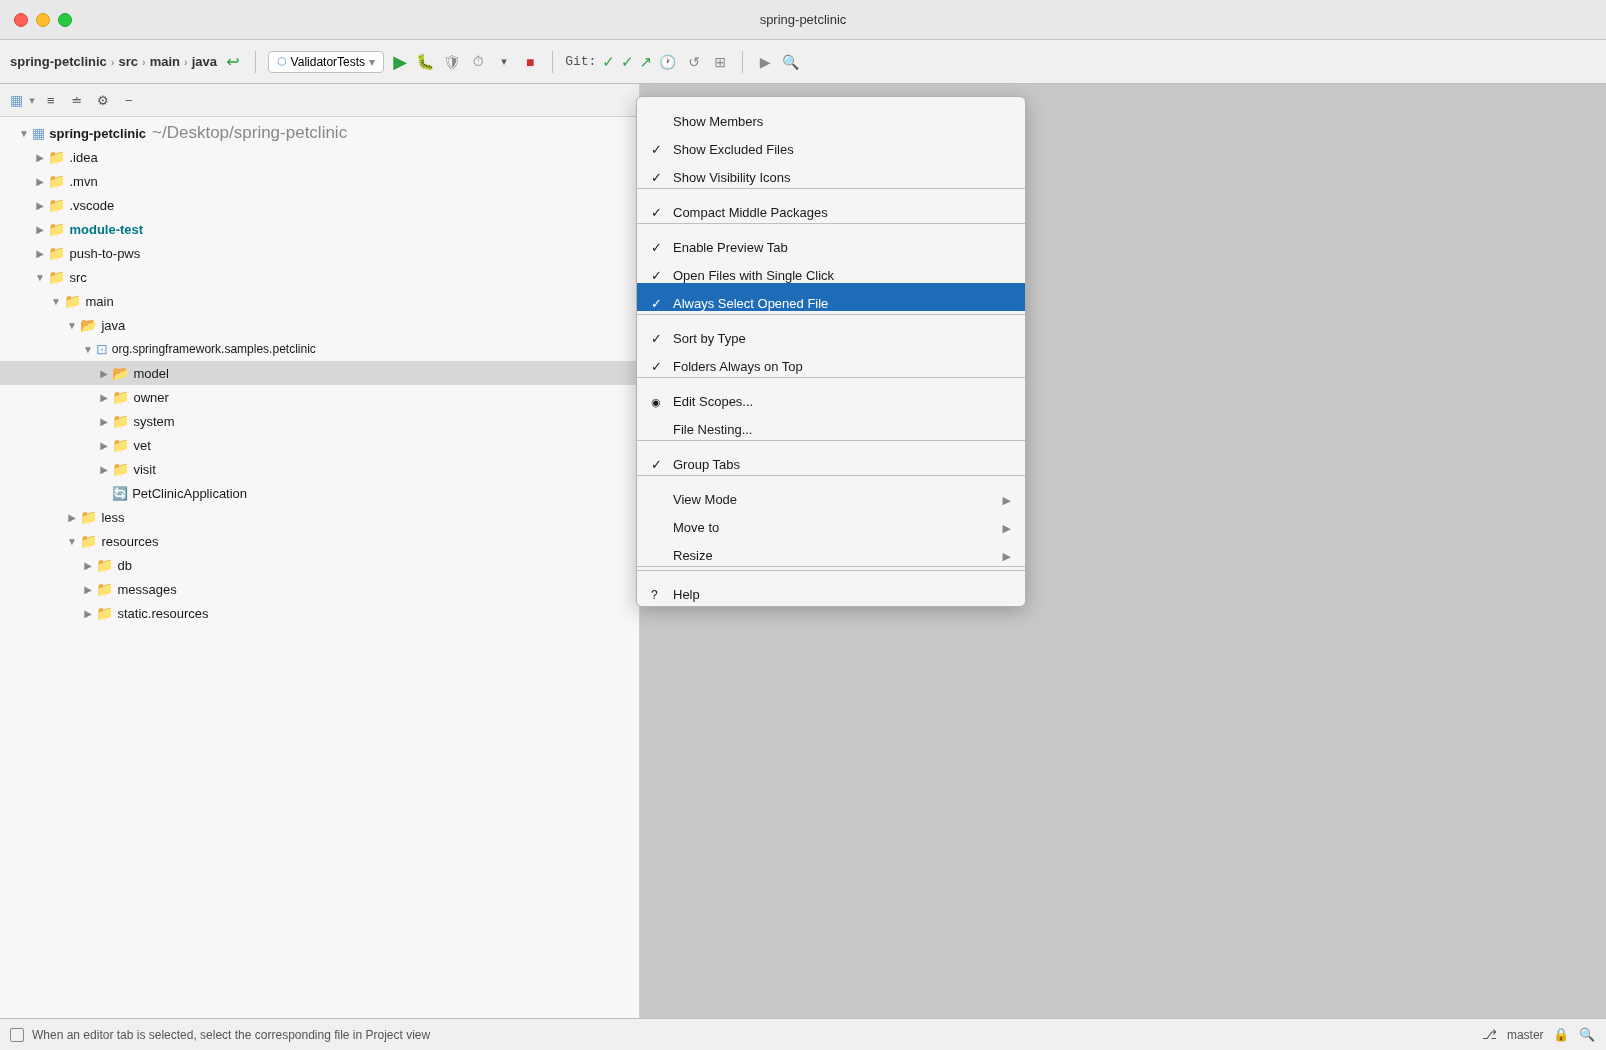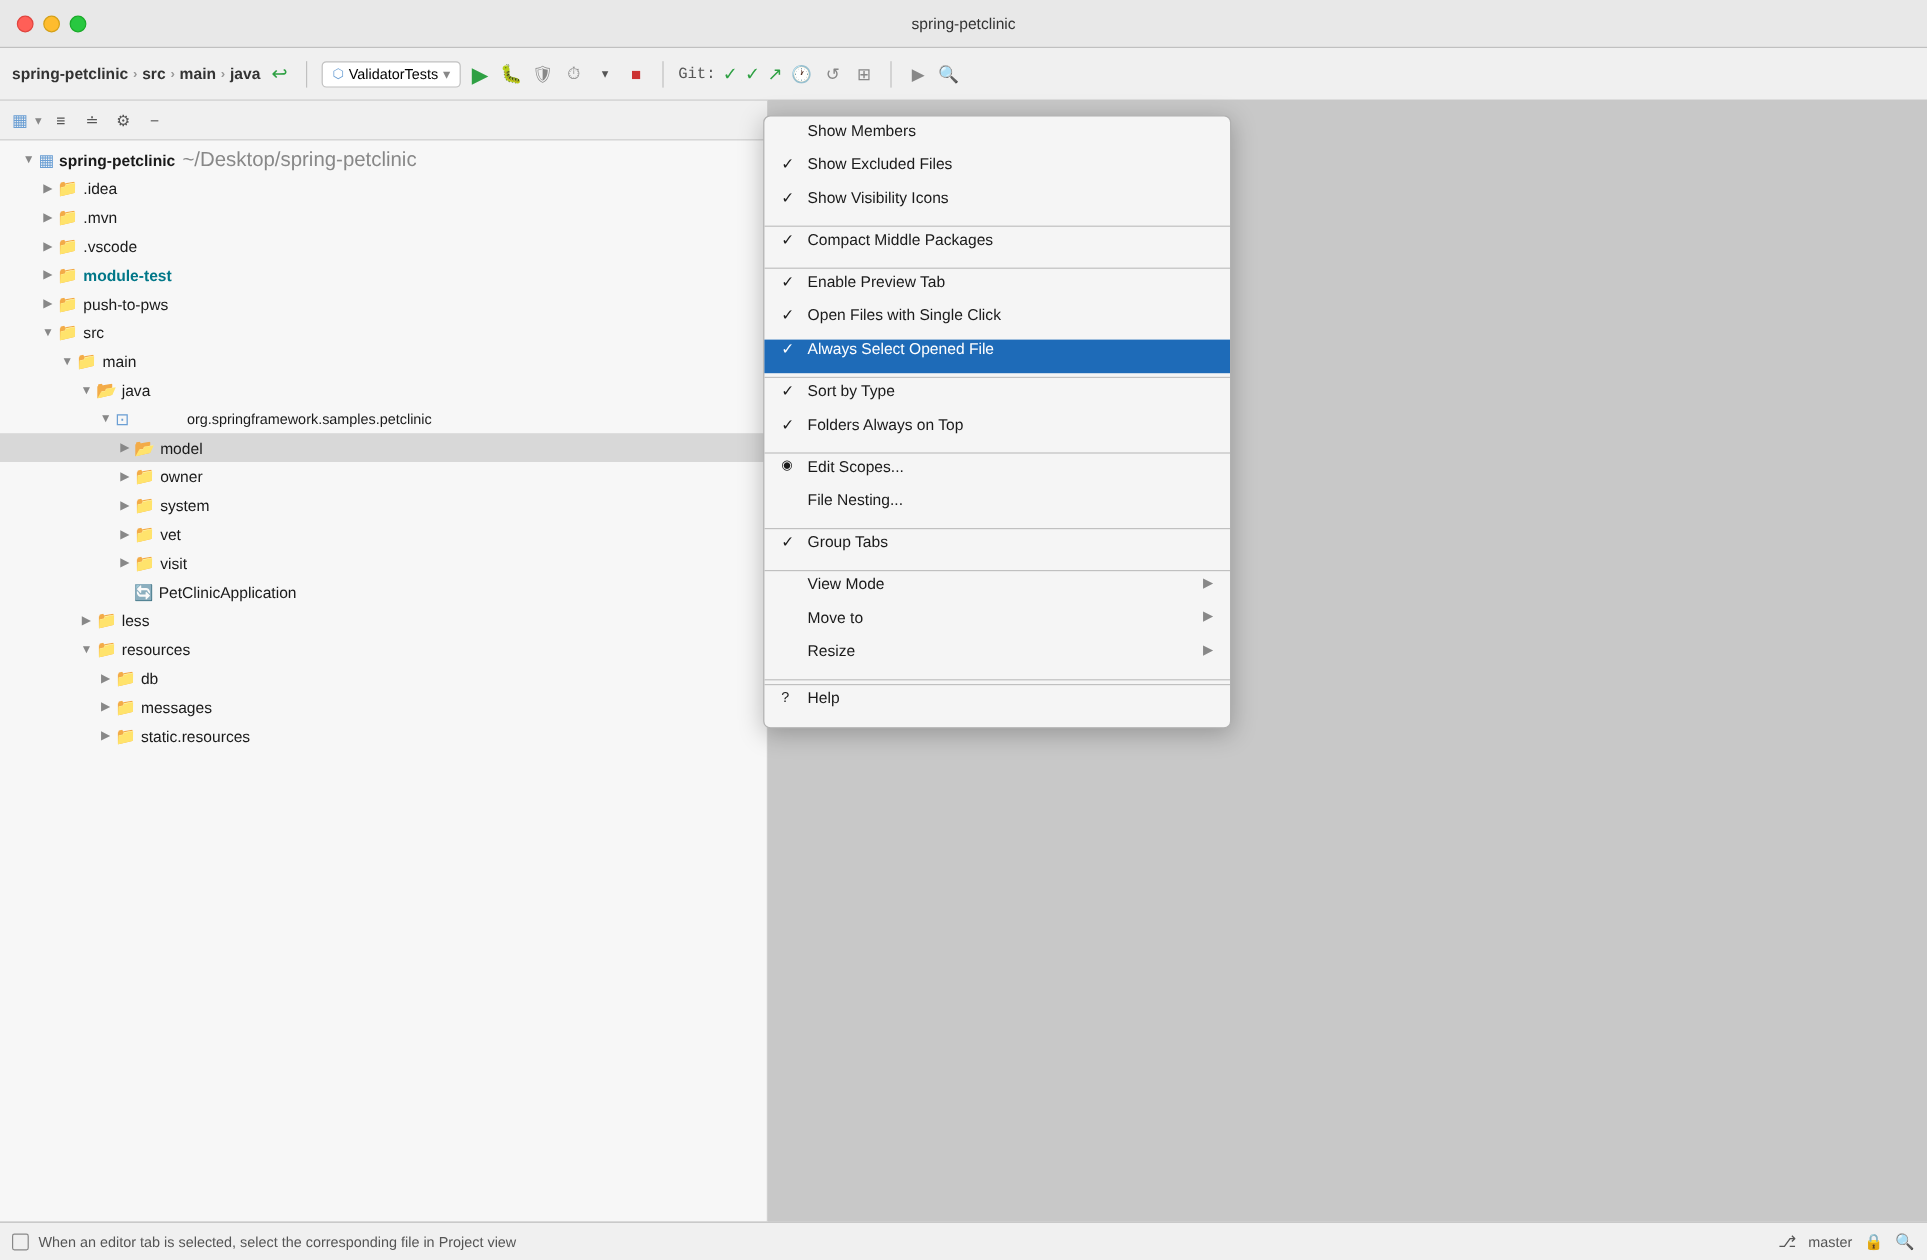--- a/index.html
+++ b/index.html
@@ -157,21 +157,21 @@
       flex-shrink: 0;
       color: #888;
       font-size: 10px;
       text-align: center;
     }
     .tree-icon { margin-right: 4px; font-size: 14px; flex-shrink: 0; }
     .folder-icon { color: #6b9fd4; }
     .tree-label { font-size: 13px; color: #1a1a1a; }
     .tree-label.bold-teal { color: #007788; font-weight: 700; }
     .tree-label.gray { color: #888; font-size: 17px; margin-left: 6px; }
-    .tree-label.pkg { color: #1a1a1a; font-size: 12px; margin-left: 44px; }
+    .tree-label.pkg { color: #1a1a1a; font-size: 12px; }
 
     
     .right-content {
       flex: 1;
       background: #c8c8c8;
     }
 
     
     .dropdown-menu {
       position: absolute;
@@ -180,21 +180,21 @@
       width: 390px;
       background: #f5f5f5;
       border: 1px solid #b0b0b0;
       border-radius: 6px;
       box-shadow: 0 4px 20px rgba(0,0,0,0.25);
       z-index: 100;
       padding: 4px 0;
     }
     .menu-item {
       display: flex;
-      align-items: flex-start;
+      align-items: flex-end;
       height: 28px;
       padding: 0 14px;
       cursor: pointer;
       font-size: 13px;
       color: #1a1a1a;
       gap: 6px;
     }
     .menu-item.highlighted {
       background: #1e6bb8;
       color: white;

